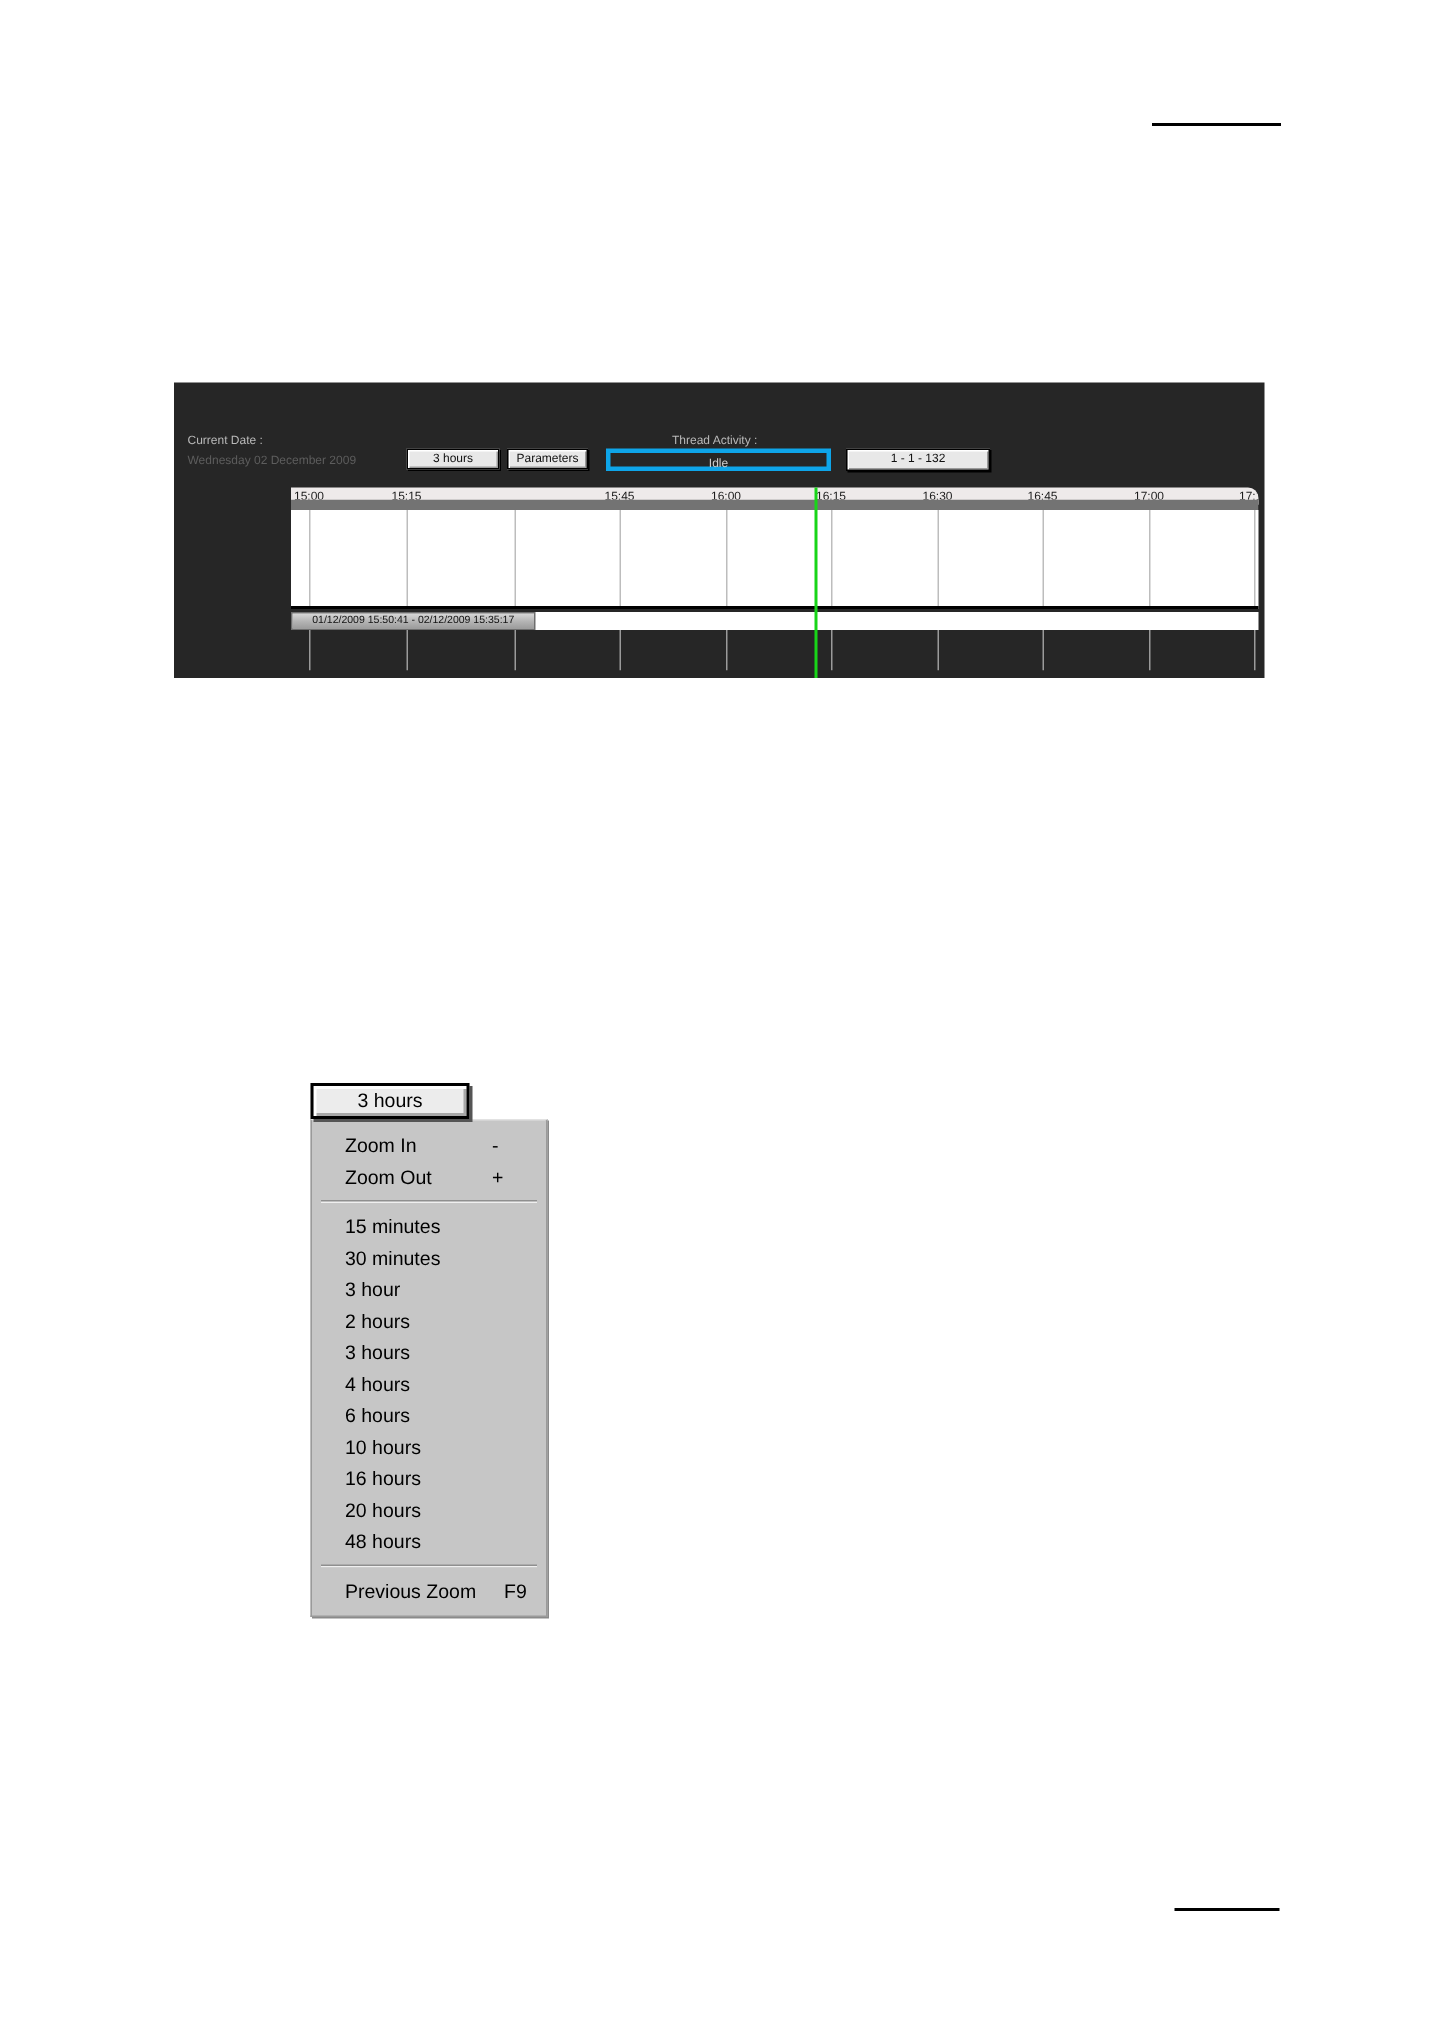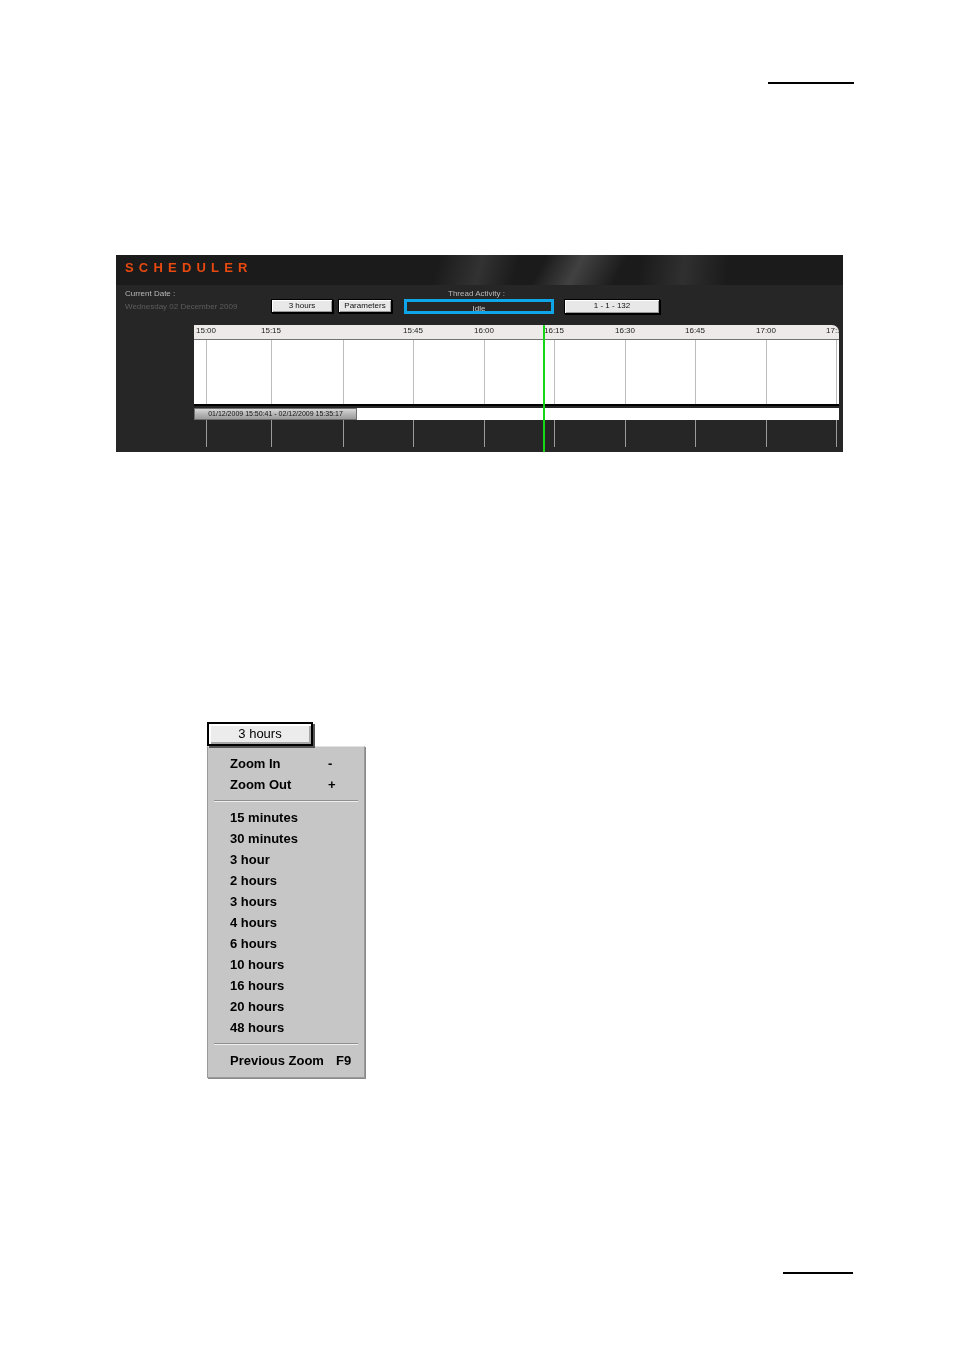--- a/index.html
+++ b/index.html
@@ -121,21 +121,21 @@
 
   
   #timeline-ruler {
     position: absolute;
     left: 69px;
     top: 0;
     width: 645px;
     height: 15px;
     background: #eeeaea;
     border-top-right-radius: 7px;
-    border-bottom: 1px solid #737373;
+    border-bottom: 7px solid #737373;
     box-sizing: border-box;
     overflow: hidden;
   }
   .ruler-tick-label {
     position: absolute;
     top: 1px;
     font-size: 8px;
     color: #1a1a1a;
     white-space: nowrap;
     transform: translateX(-50%);
@@ -272,21 +272,20 @@
   .menu-item {
     position: relative;
     height: 21px;
     line-height: 21px;
     padding-left: 22px;
     padding-right: 28px;
     font-size: 13px;
     color: #000000;
     white-space: nowrap;
     cursor: default;
-    font-weight: bold;
   }
   .menu-item .accel {
     position: absolute;
     left: 120px;
     top: 0;
     font-size: 13px;
     color: #000000;
   }
   .menu-item.with-inline-accel .accel {
     left: 128px;
@@ -299,23 +298,20 @@
   }
 </style>
 </head>
 <body>
 
 <div class="page-rule" id="rule-top"></div>
 <div class="page-rule" id="rule-bottom"></div>
 
 <div id="scheduler-panel">
 
-  <div id="scheduler-titlebar">
-    <div id="scheduler-title">SCHEDULER</div>
-  </div>
 
   <div id="scheduler-controls">
     <div class="hdr-label" id="current-date-label">Current Date :</div>
     <div class="hdr-label" id="current-date-value">Wednesday 02 December 2009</div>
 
     <div class="btn3d" id="btn-zoom-range">3 hours</div>
     <div class="btn3d" id="btn-parameters">Parameters</div>
 
     <div class="hdr-label" id="thread-activity-label">Thread Activity :</div>
     <div id="thread-activity-field">Idle</div>

